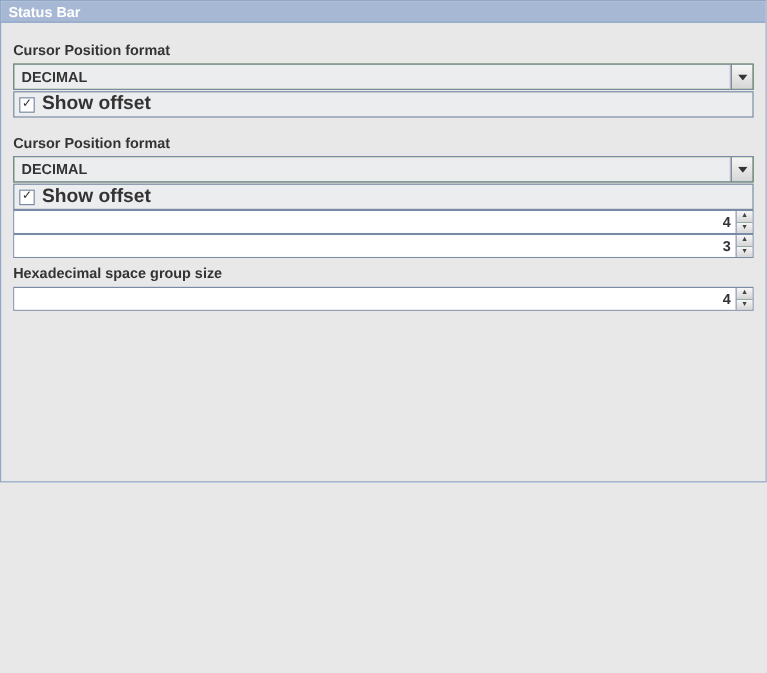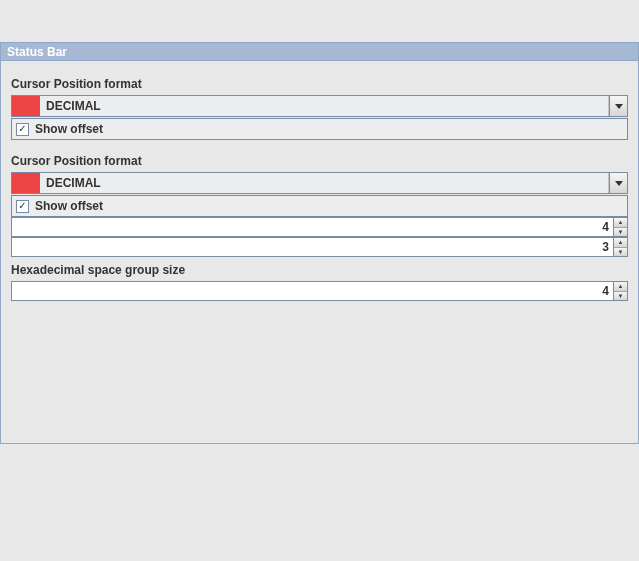--- a/index.html
+++ b/index.html
@@ -11,21 +11,20 @@
     background: #e8e8e8;
     width: 639px;
     height: 561px;
     overflow: hidden;
   }
   .window {
     width: 639px;
     height: 402px;
     background: #e8e8e8;
     border: 1px solid #8fa8c8;
-    margin-top: 42px;
   }
   .titlebar {
     background: #a7b8d4;
     color: #ffffff;
     font-weight: bold;
     padding: 2px 6px;
     font-size: 12px;
     height: 18px;
     line-height: 14px;
     border-bottom: 1px solid #8fa8c8;
@@ -36,23 +35,22 @@
   .field-label {
     color: #333;
     font-weight: bold;
     font-size: 12px;
     margin: 6px 0 4px 0;
   }
   .combo {
     display: flex;
     height: 22px;
     border: 1px solid #7a8aa5;
-    background: #ef4444;
+    background: #4d7c0f;
     width: 100%;
-    padding-left: 28px;
   }
   .combo-value {
     flex: 1;
     padding: 3px 6px;
     color: #333;
     font-weight: bold;
     font-size: 12px;
     background: #ecedef;
     border-right: 1px solid #c6c6c6;
   }
@@ -83,21 +81,21 @@
     display: flex;
     align-items: center;
     justify-content: center;
     font-size: 10px;
     color: #333;
     line-height: 1;
   }
   .check-label {
     font-weight: bold;
     color: #333;
-    font-size: 12px;
+    font-size: 16px;
   }
   .spinner {
     display: flex;
     height: 20px;
     border: 1px solid #7a8aa5;
     background: #fff;
     width: 100%;
   }
   .spinner-value {
     flex: 1;

